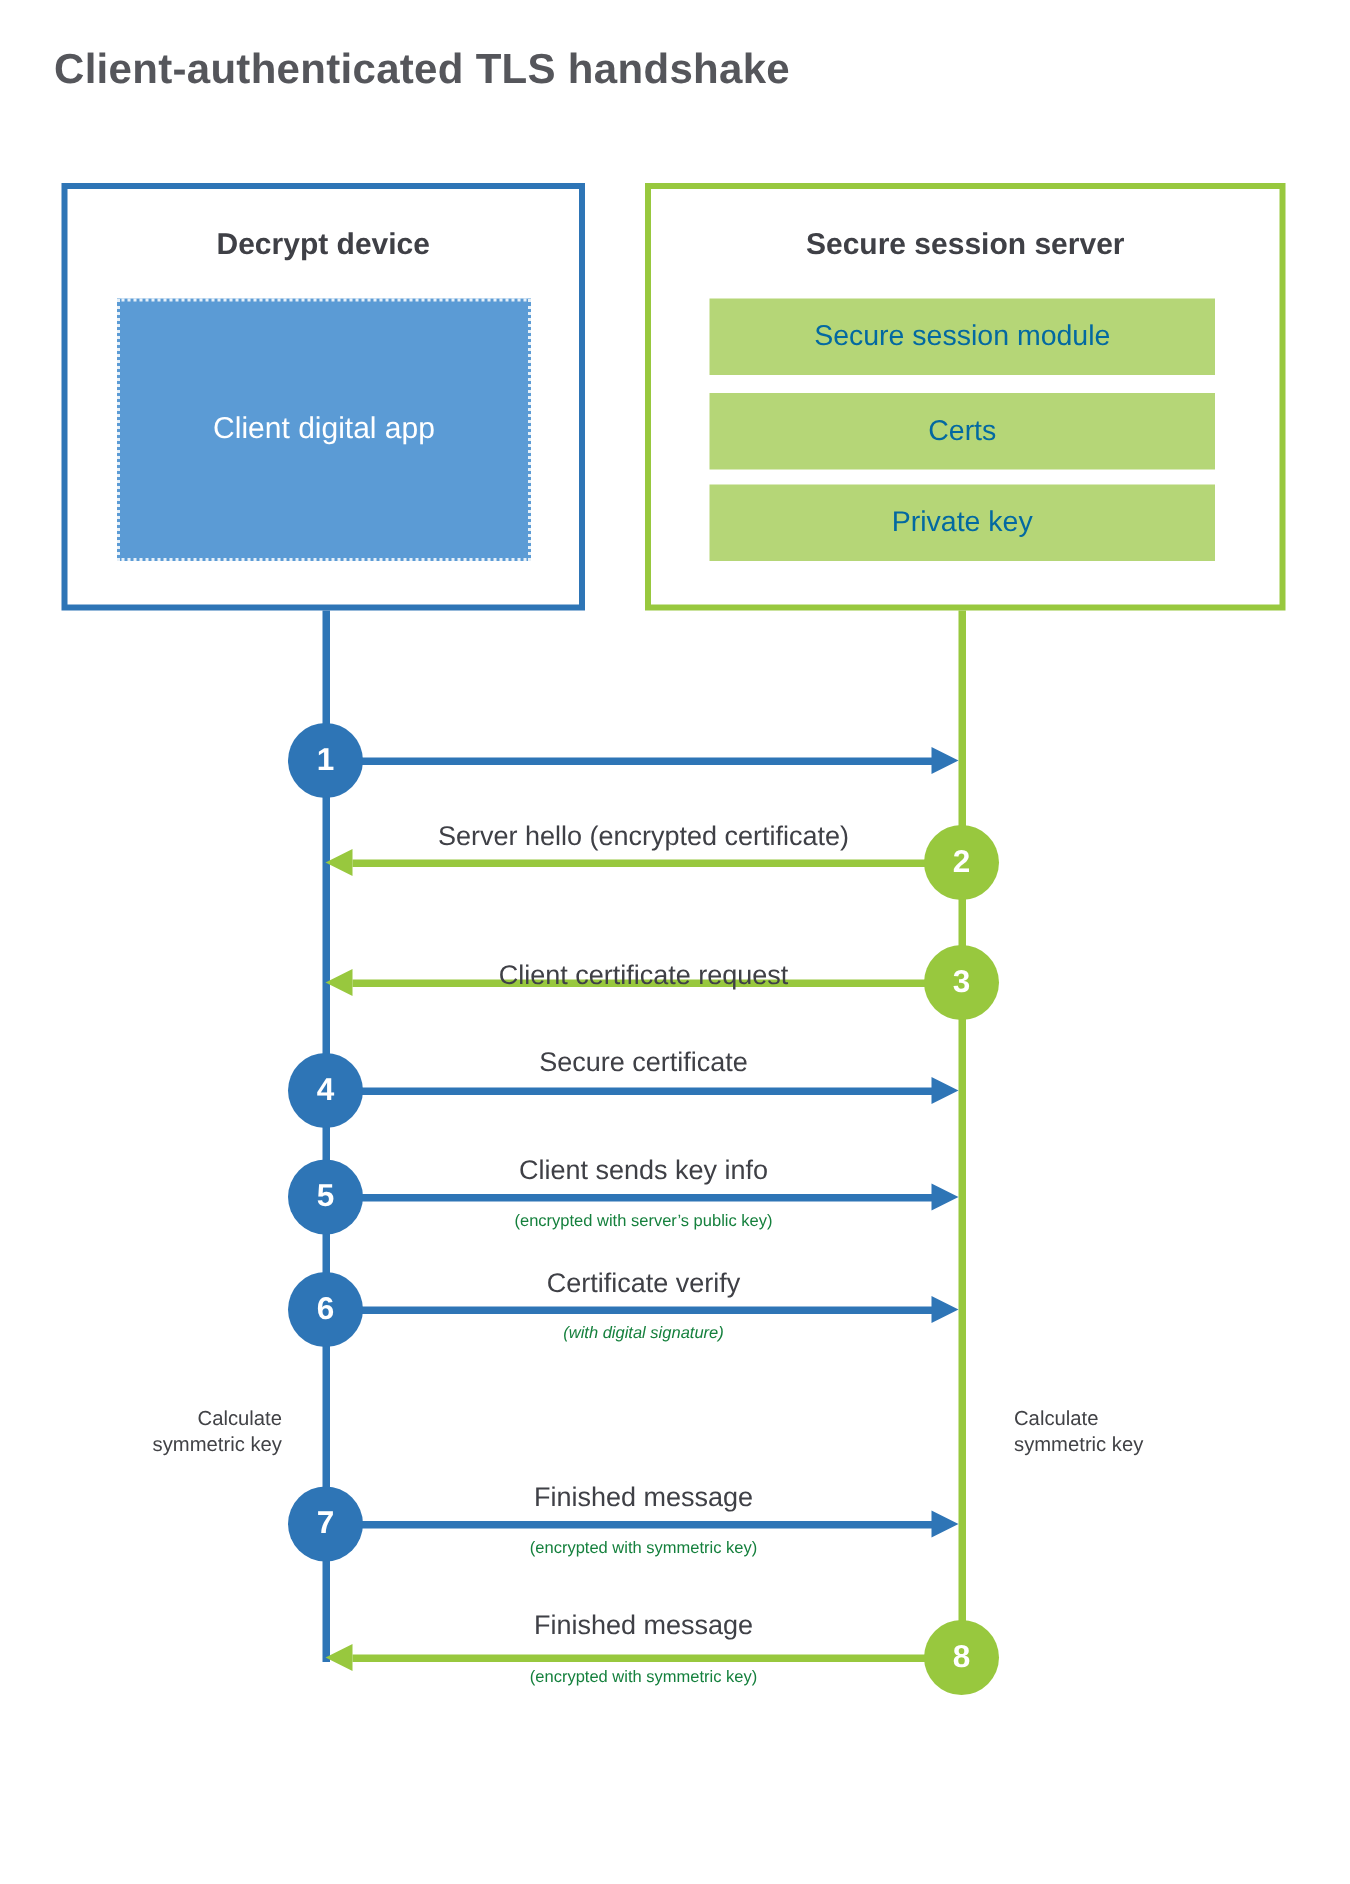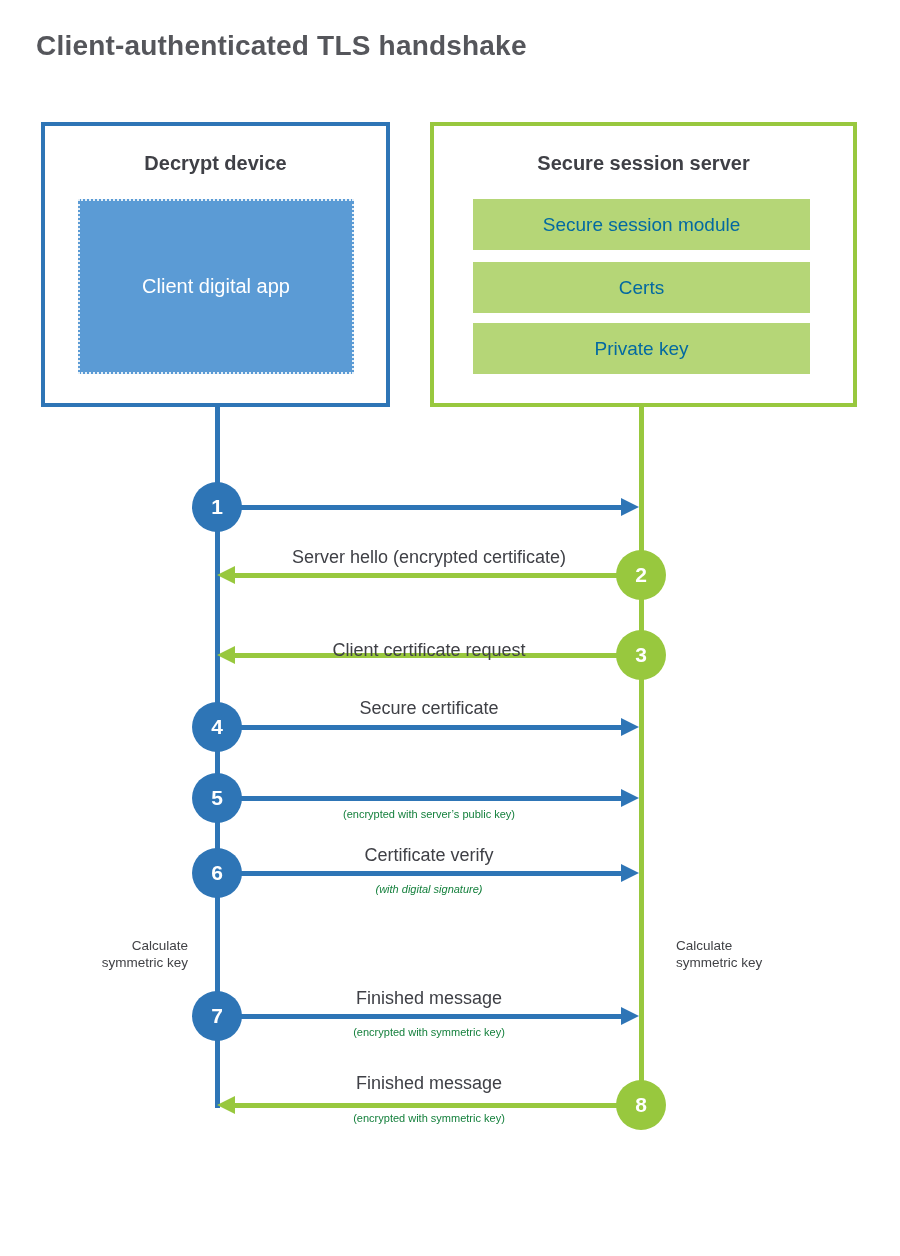--- a/index.html
+++ b/index.html
@@ -146,20 +146,21 @@
     <div class="arrow-bar"></div>
     <div class="arrow-head"></div>
   </div>
   <div class="msg-label l4">Secure certificate</div>
   <div class="step-circle blue c4">4</div>
 
   <div class="blue arrow-right y5">
     <div class="arrow-bar"></div>
     <div class="arrow-head"></div>
   </div>
+  <div class="msg-label l5">Client sends key info</div>
   <div class="msg-sub s5">(encrypted with server’s public key)</div>
   <div class="step-circle blue c5">5</div>
 
   <div class="blue arrow-right y6">
     <div class="arrow-bar"></div>
     <div class="arrow-head"></div>
   </div>
   <div class="msg-label l6">Certificate verify</div>
   <div class="msg-sub s6">(with digital signature)</div>
   <div class="step-circle blue c6">6</div>

